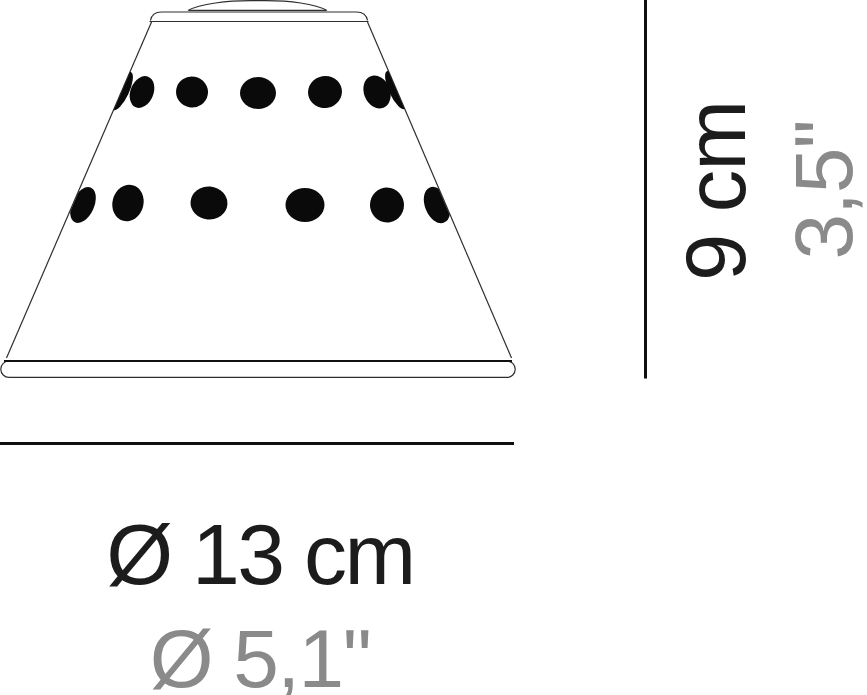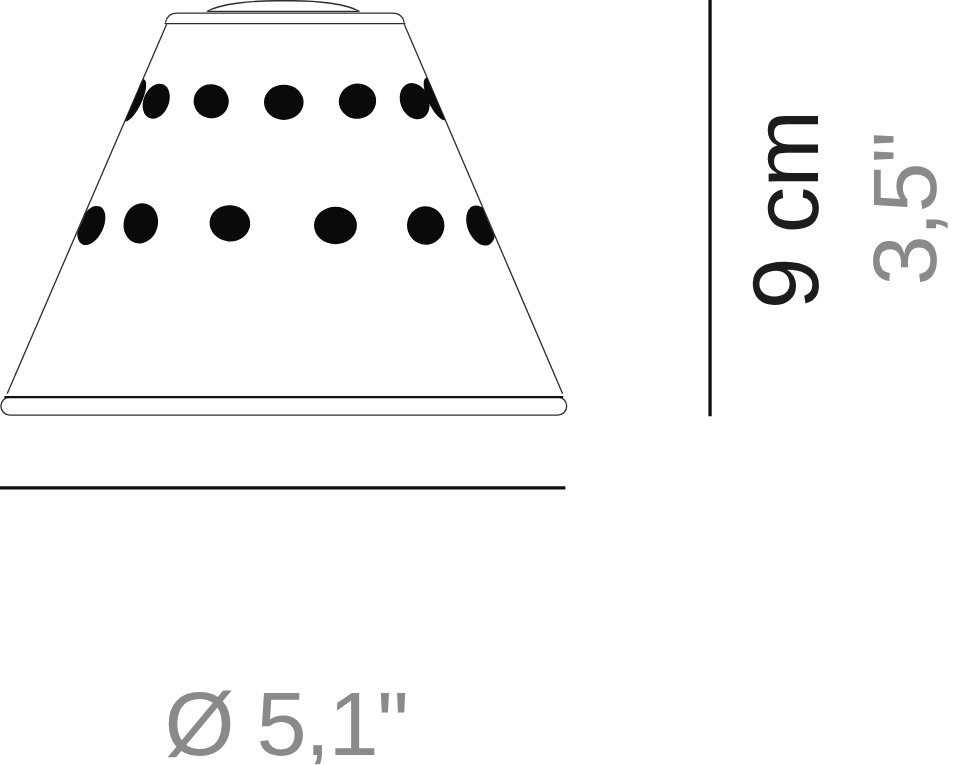--- a/index.html
+++ b/index.html
@@ -122,16 +122,17 @@
     </g>
 
     <line x1="645.5" y1="0" x2="645.5" y2="378.5" stroke="#0f0f0f" stroke-width="3"></line>
     <line x1="0" y1="443.5" x2="514" y2="443.5" stroke="#0f0f0f" stroke-width="3"></line>
   </svg>
 
   <div class="dim-label metric height-metric">9 cm</div>
 
   <div class="dim-label imperial height-imperial">3,5"</div>
 
+  <div class="dim-label metric diameter-metric">Ø 13 cm</div>
 
   <div class="dim-label imperial diameter-imperial">Ø 5,1"</div>
 
 </div>
 
 </body></html>

